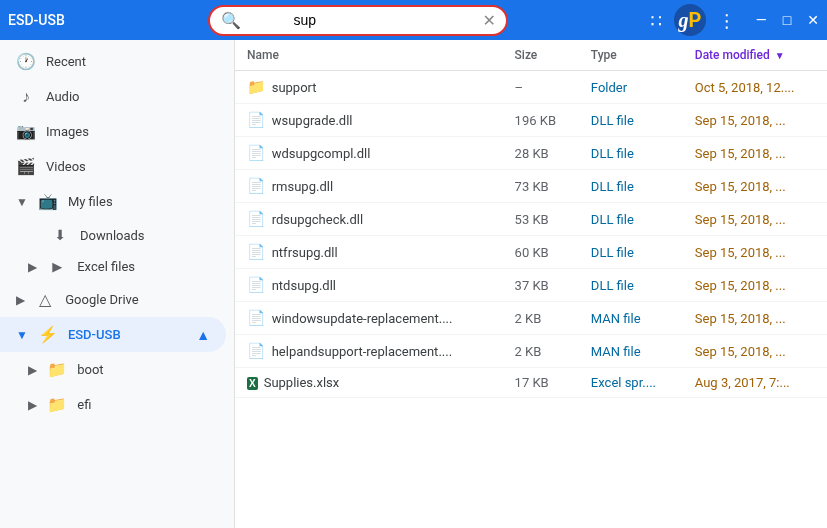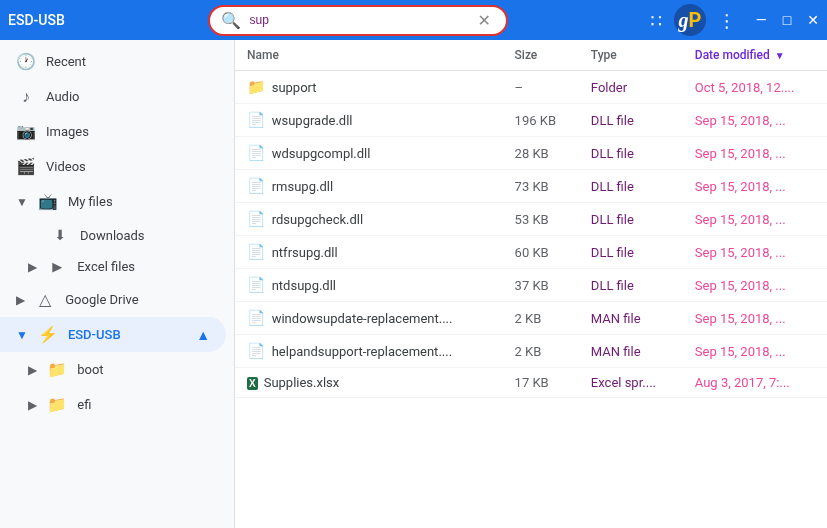--- a/index.html
+++ b/index.html
@@ -13,21 +13,21 @@
     .titlebar-left { display: flex; align-items: center; gap: 8px; }
     .titlebar-title { font-size: 14px; font-weight: 500; color: #fff; }
     .titlebar-center { flex: 1; display: flex; justify-content: center; }
     .search-bar {
       display: flex; align-items: center;
       background: #fff; border-radius: 24px; padding: 4px 12px;
       width: 300px; border: 2.5px solid #e03030;
       gap: 8px;
     }
     .search-bar input {
-      border: none; outline: none; font-size: 12px; color: #701a75; width: 220px; background: transparent;
+      border: none; outline: none; font-size: 14px; color: #000000; width: 220px; background: transparent; margin-left: 44px;
     }
     .search-icon-inner { color: #1a73e8; font-size: 16px; }
     .search-clear { color: #888; cursor: pointer; font-size: 16px; }
     .titlebar-right { display: flex; align-items: center; gap: 12px; }
     .apps-grid { color: #fff; font-size: 18px; cursor: pointer; }
     .avatar-circle {
       width: 32px; height: 32px; border-radius: 50%;
       background: #174ea6; color: #fff; display: flex; align-items: center; justify-content: center;
       font-size: 20px; font-weight: bold; font-style: italic;
     }
@@ -64,22 +64,22 @@
     thead th {
       text-align: left; padding: 8px 12px; font-size: 12px; font-weight: 500;
       color: #5f6368; position: sticky; top: 0; background: #fff; z-index: 1;
     }
     thead th.sorted { color: #6d28d9; }
     .sort-arrow { font-size: 10px; margin-left: 2px; }
     tbody tr { border-bottom: 1px solid #f1f3f4; }
     td { padding: 7px 12px; color: #3c4043; font-size: 13px; vertical-align: middle; }
     .file-name-cell { display: flex; align-items: center; }
     td.size { color: #5f6368; }
-    td.type { color: #701a75; }
-    td.date { color: #ec4899; }
+    td.type { color: #0369a1; }
+    td.date { color: #a16207; }
   </style>
 </head>
 <body>
 
 <div class="titlebar">
   <div class="titlebar-left">
     <span class="titlebar-title">ESD-USB</span>
   </div>
   <div class="titlebar-center">
     <div class="search-bar">

